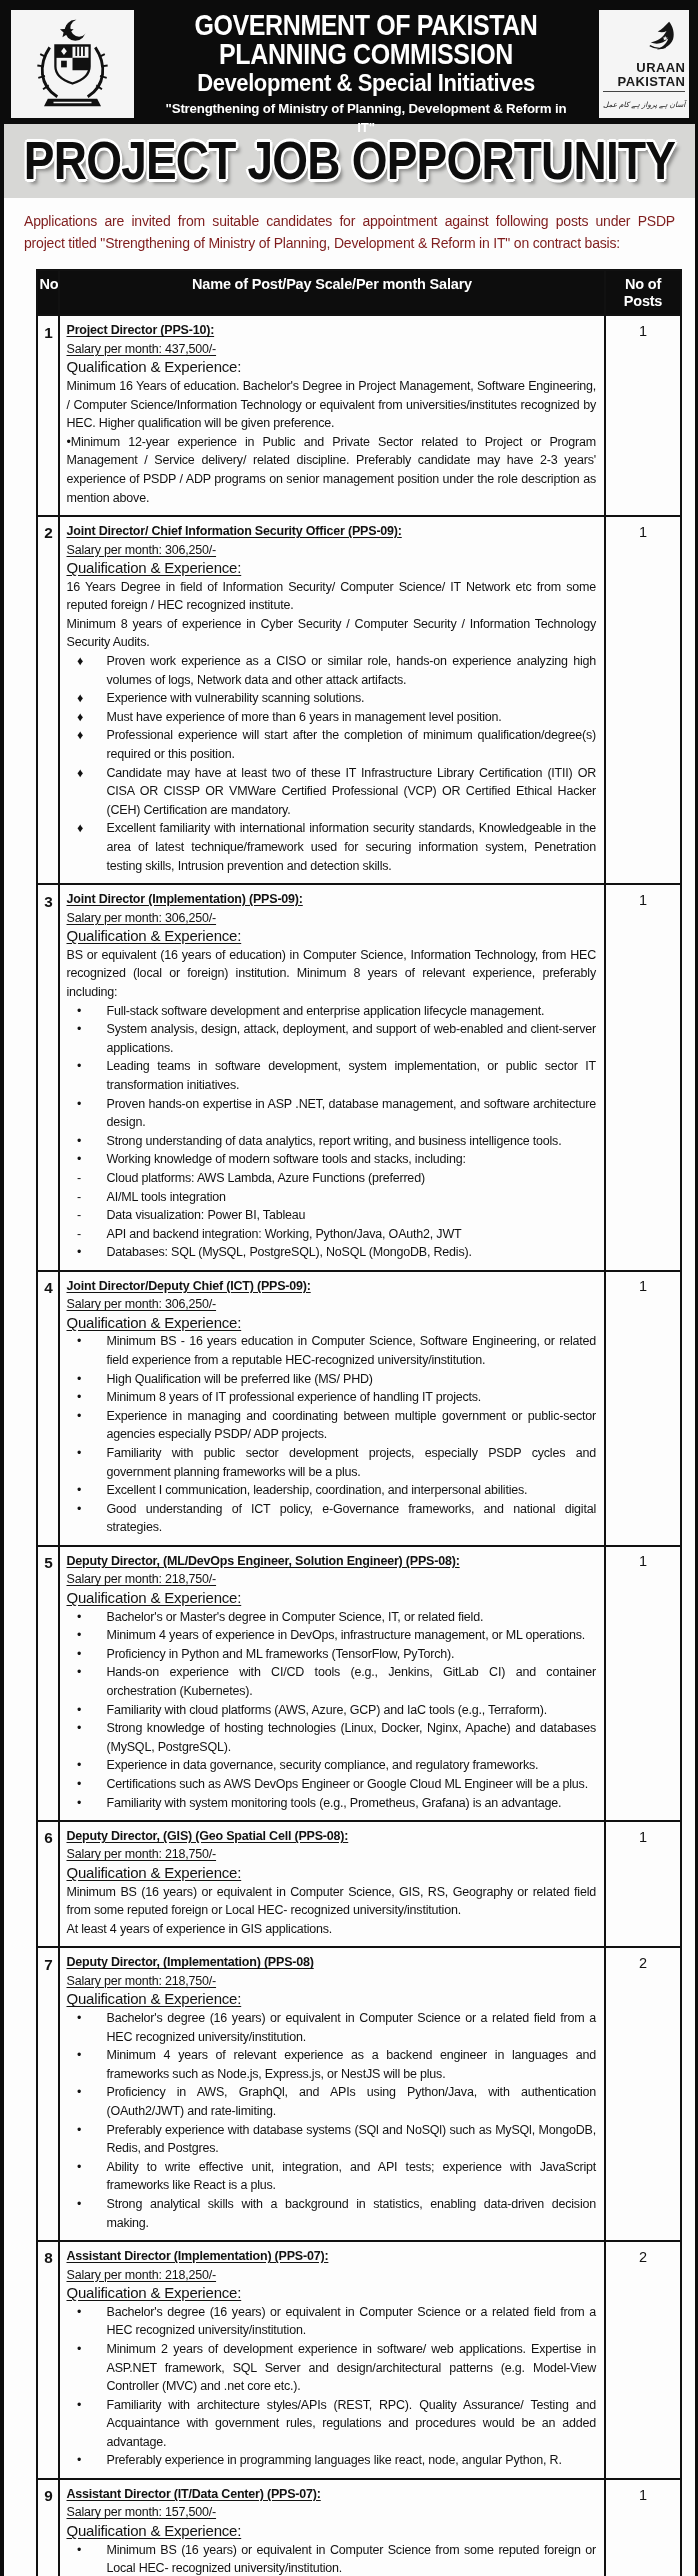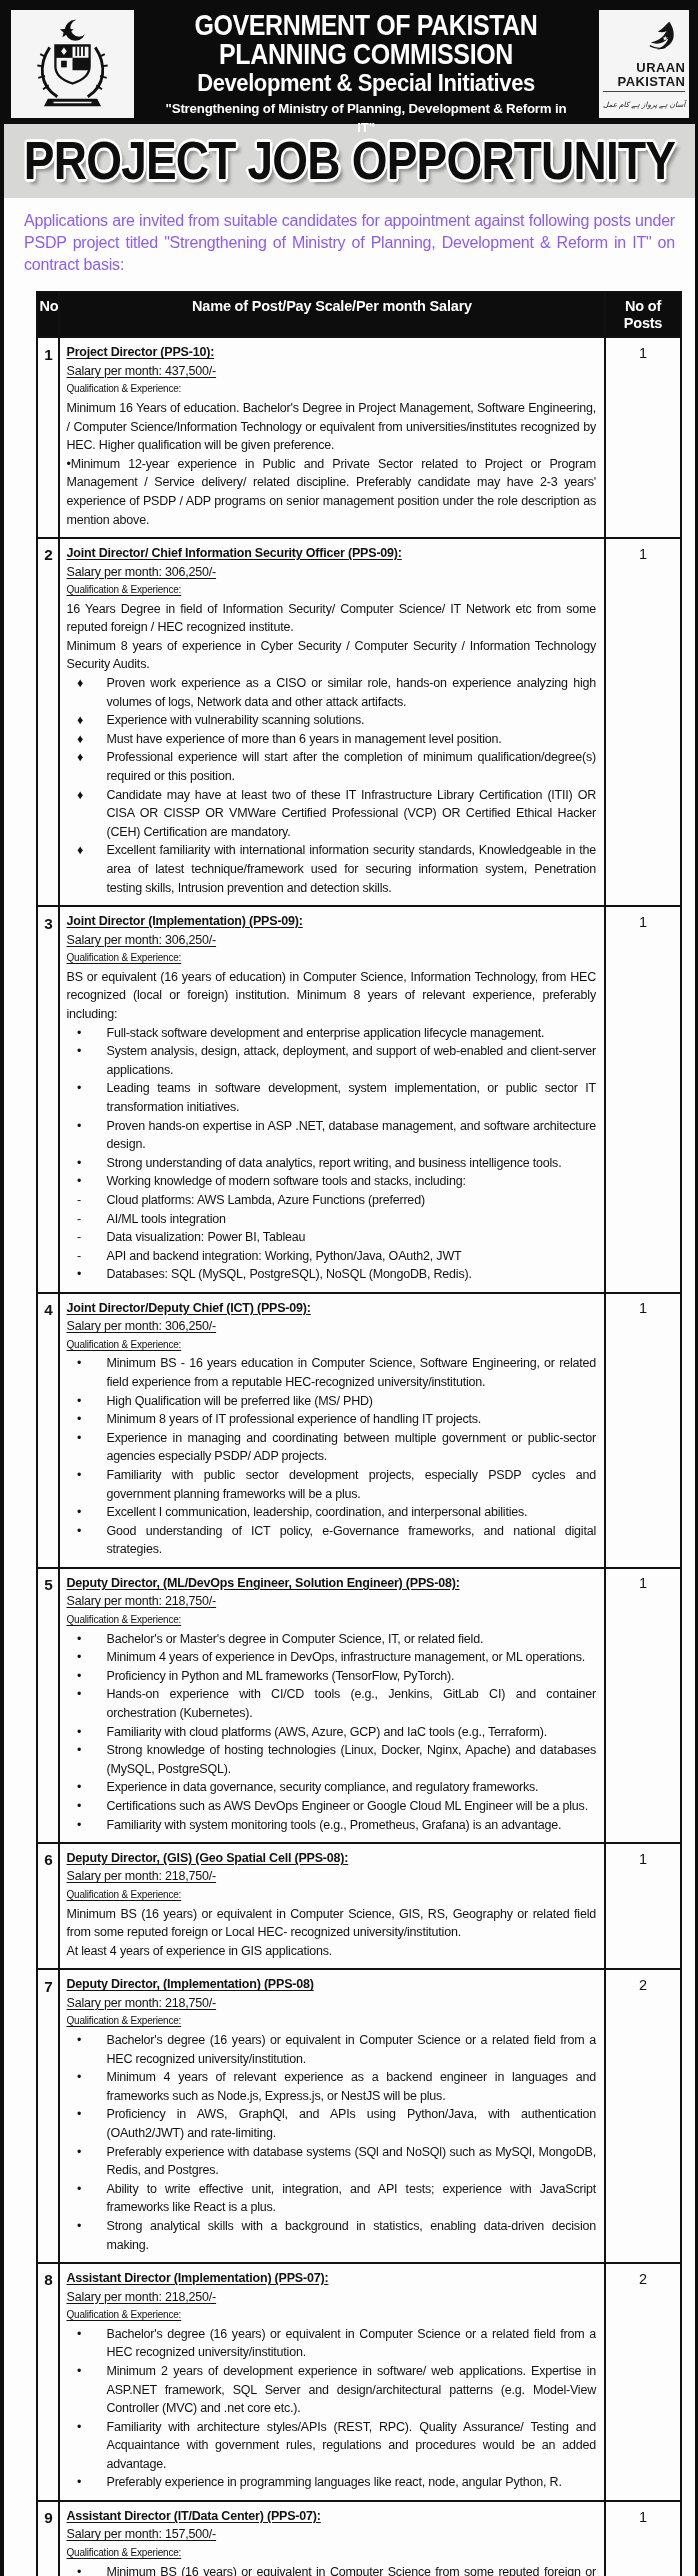--- a/index.html
+++ b/index.html
@@ -40,22 +40,22 @@
     text-align:center; font-size:46px; font-weight:800; color:#0e0e0e;
     letter-spacing:-0.8px; transform:scaleY(1.18); line-height:50px;
     text-shadow:
       -2.4px 0 0 #fff, 2.4px 0 0 #fff, 0 -2.4px 0 #fff, 0 2.4px 0 #fff,
       -1.6px -1.6px 0 #fff, 1.6px -1.6px 0 #fff, -1.6px 1.6px 0 #fff, 1.6px 1.6px 0 #fff,
       4px 4px 3.2px rgba(0,0,0,0.35);
   }
 
   
   .intro {
-    padding:12px 20px 6.5px 20px; font-size:16px; line-height:22px;
-    text-align:justify; letter-spacing:-0.2px; color:#8b5cf6;
+    padding:12px 20px 6.5px 20px; font-size:14px; line-height:22px;
+    text-align:justify; letter-spacing:-0.2px; color:#7f1d1d;
   }
 
   
   table.posts {
     border-collapse:collapse; margin:8px 22.6px 4.8px 32px; width:644px;
     table-layout:fixed;
   }
   table.posts th, table.posts td { border:2px solid #111; vertical-align:top; }
   th.h-no   { width:22px; }
   th.h-name { width:546px; }
@@ -67,21 +67,21 @@
   th.h-no { text-align:left; padding-left:1.6px; }
   td.c-no {
     text-align:center; font-size:15.3px; font-weight:700; padding-top:7.3px;
     letter-spacing:-0.8px;
   }
   td.c-posts { text-align:center; font-size:14.5px; font-weight:400; padding-top:6.5px; }
   td.c-name { padding:4.8px 8px 8px 6.5px; }
 
   .post-title { font-size:12.5px; font-weight:700; text-decoration:underline; text-underline-offset:2.4px; line-height:18.6px; letter-spacing:-0.2px;}
   .post-salary { font-size:12.5px; text-decoration:underline; text-underline-offset:2.4px; line-height:18.6px; letter-spacing:-0.2px;}
-  .post-qual { font-size:10px; line-height:18.6px; letter-spacing:-0.2px;}
+  .post-qual { font-size:15px; line-height:18.6px; letter-spacing:-0.2px;}
   .post-qual.u { text-decoration:underline; text-underline-offset:2.4px; }
   .line { display:flex; font-size:12.5px; line-height:18.6px; letter-spacing:-0.2px; }
   .line .t { flex:1; text-align:justify; }
   .line.has-b .b { flex:none; width:40px; padding-left:10.5px; }
   .line.has-b.dash .b { width:40px; }
 </style>
 </head>
 <body>
 
 <div class="page">

